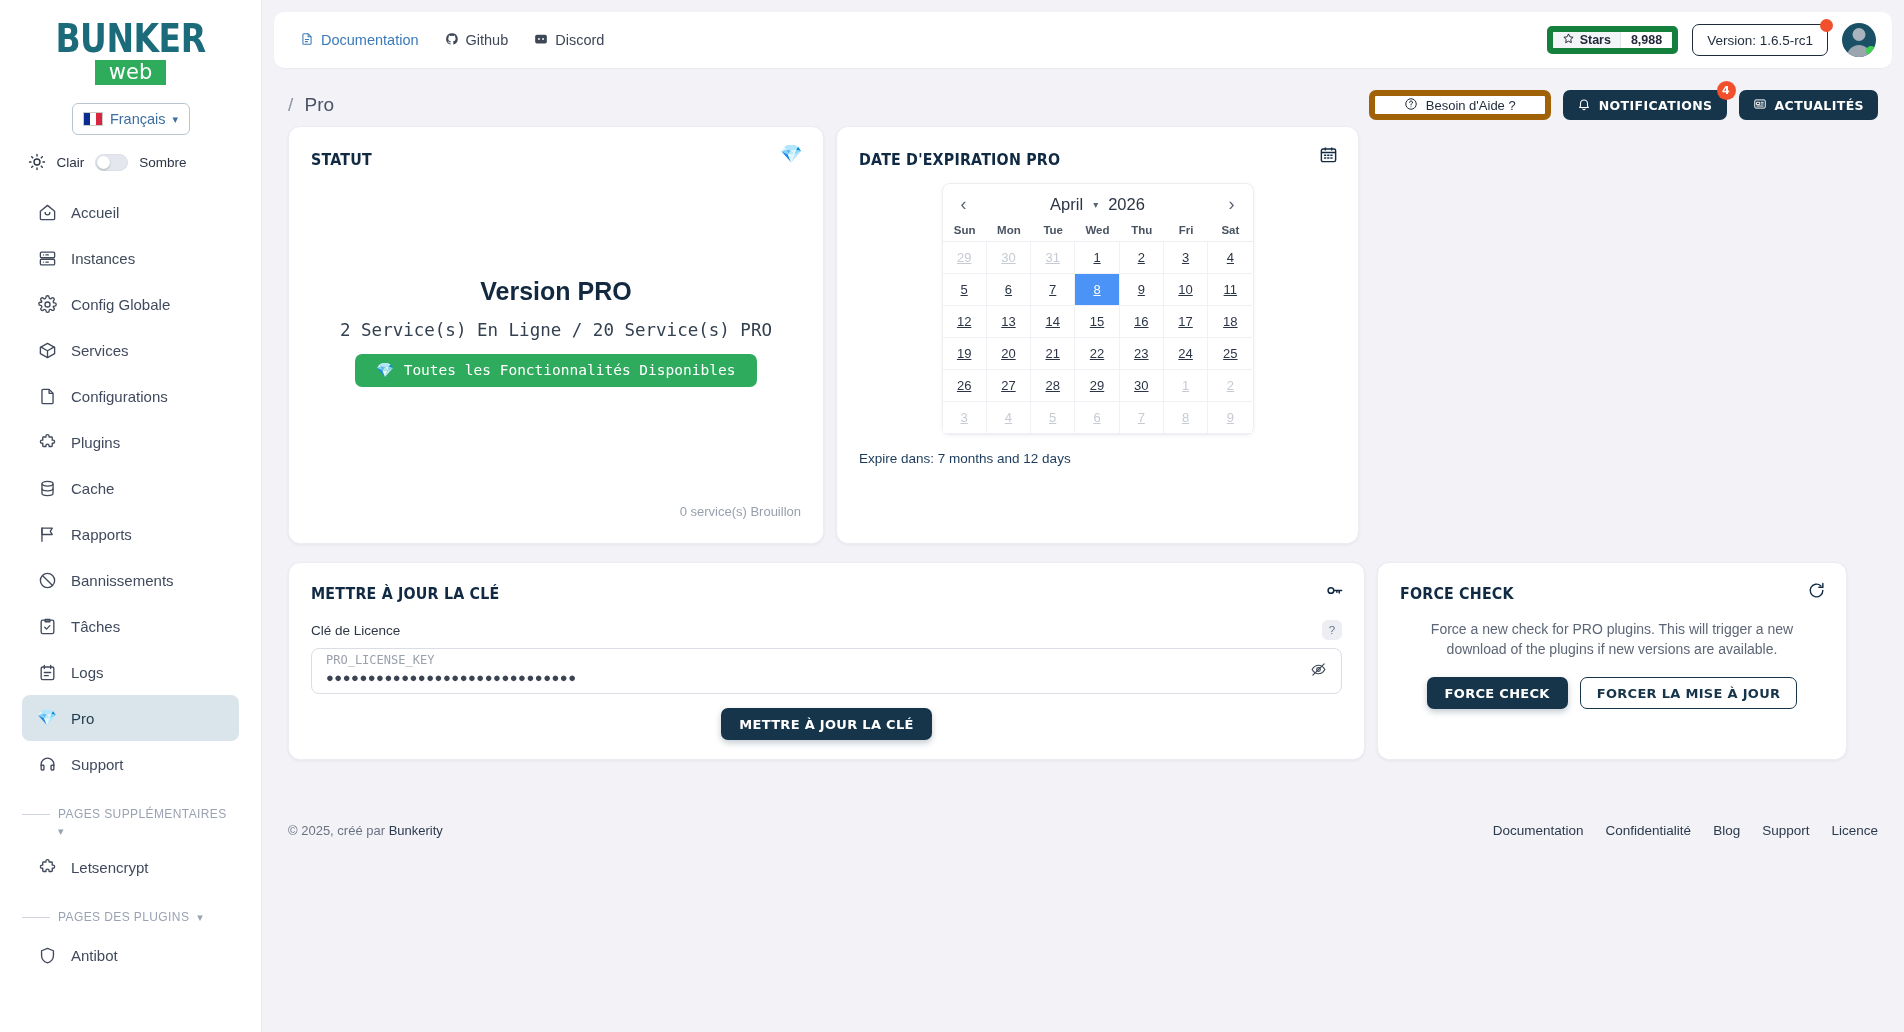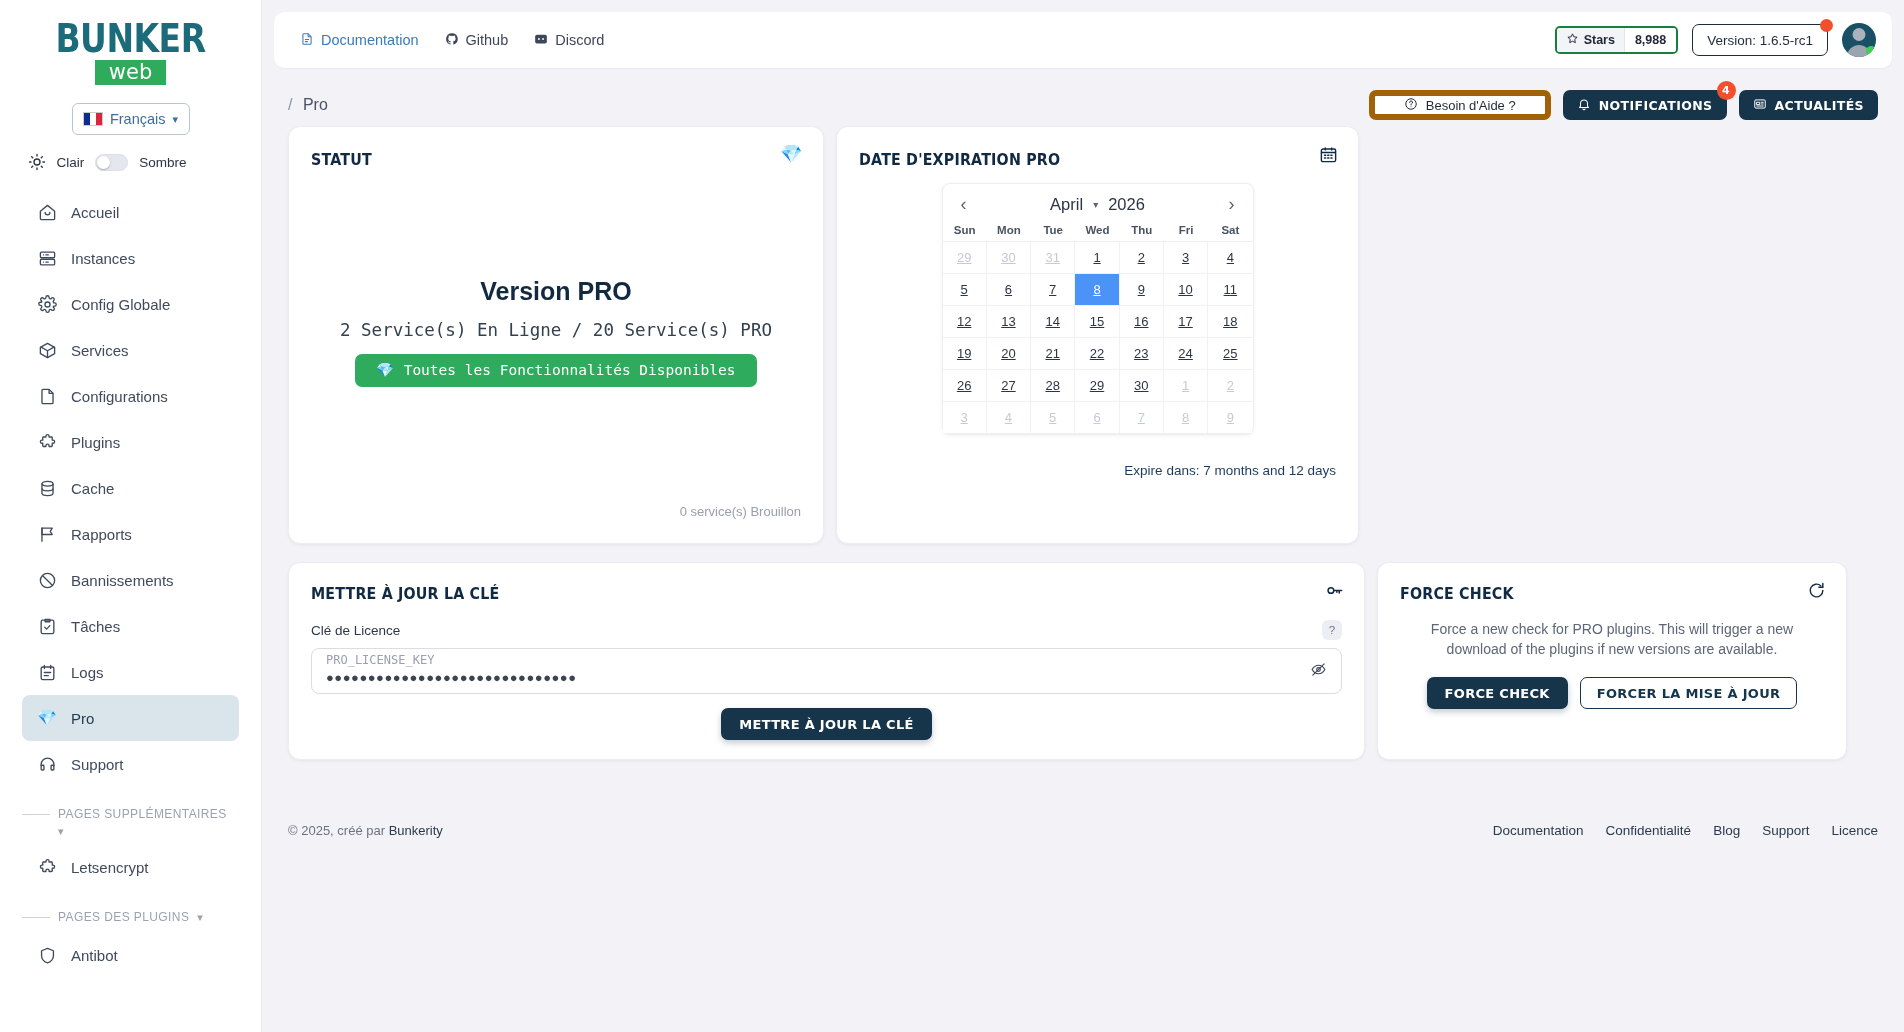--- a/index.html
+++ b/index.html
@@ -93,42 +93,42 @@
     border-radius: 10px; display: flex; align-items: center;
     padding: 0 16px 0 26px; box-shadow: 0 1px 2px rgba(16,24,40,.04);
   }
   .toplinks { display: flex; align-items: center; gap: 26px; }
   .toplink { display: flex; align-items: center; gap: 7px; font-size: 14.5px; color: #3d4757; cursor: pointer; }
   .toplink.accent { color: #3c79b8; }
   .toplink svg { width: 14px; height: 14px; }
   .topright { margin-left: auto; display: flex; align-items: center; gap: 14px; }
   .stars {
     display: flex; align-items: stretch; height: 28px;
-    border: 2px solid #15803d; border-radius: 5px; overflow: hidden;
+    border: 6px solid #15803d; border-radius: 5px; overflow: hidden;
   }
   .stars-l { display: flex; align-items: center; gap: 5px; padding: 0 9px; background: #f3f4f7; font-size: 12.5px; font-weight: bold; color: #23293a; }
   .stars-r { display: flex; align-items: center; padding: 0 10px; background: #fff; font-size: 12.5px; font-weight: bold; color: #23293a; border-left: 1px solid #e2e5ec;}
   .version-pill {
     position: relative; height: 32px; border: 1px solid #1d2b3a; border-radius: 7px;
     display: flex; align-items: center; padding: 0 14px; font-size: 13.5px; color: #1d2b3a; cursor: pointer;
   }
   .red-dot {
     position: absolute; right: -6px; top: -6px; width: 13px; height: 13px;
     border-radius: 50%; background: #f2502c;
   }
   .avatar {
     position: relative; width: 34px; height: 34px; border-radius: 50%;
     background: #195065; overflow: hidden; cursor: pointer;
   }
   .avatar .head { position: absolute; left: 50%; top: 5px; transform: translateX(-50%); width: 13px; height: 13px; border-radius: 50%; background: #a9b3bd; }
   .avatar .body { position: absolute; left: 50%; bottom: -3px; transform: translateX(-50%); width: 24px; height: 15px; border-radius: 12px 12px 0 0; background: #9aa5b0; }
   .avatar .online { position: absolute; right: 0px; bottom: 1px; width: 10px; height: 10px; border-radius: 50%; background: #3ed04f; }
 
   .crumbrow { display: flex; align-items: center; padding: 16px 26px 0 26px; height: 58px; }
-  .crumb { font-size: 16px; color: #4a5365; }
+  .crumb { font-size: 19px; color: #4a5365; }
   .crumb .slash { color: #8d95a4; margin-right: 6px; }
   .crumb-actions { margin-left: auto; display: flex; align-items: center; gap: 12px; }
   .btn-help {
     height: 30px; display: flex; align-items: center; gap: 8px; padding: 0 29px;
     border: 6px solid #a16207; border-radius: 7px; background: #fff;
     font-size: 13px; color: #1f2a3a; cursor: pointer;
   }
   .btn-dark {
     position: relative; height: 30px; display: flex; align-items: center; gap: 8px;
     padding: 0 14px; border-radius: 7px; background: #16354a; color: #fff;
@@ -180,21 +180,21 @@
   .cal-dow { text-align: center; font-size: 11.5px; font-weight: bold; color: #4a5362; }
   .cal-grid { display: grid; grid-template-columns: repeat(7, 1fr); border-top: 1px solid #eceef2; }
   .cal-cell {
     height: 32px; display: flex; align-items: center; justify-content: center;
     font-size: 13px; color: #2c3545; border-right: 1px solid #f0f1f5; border-bottom: 1px solid #f0f1f5;
     cursor: pointer; background: #fff; text-decoration: underline;
   }
   .cal-cell:nth-child(7n) { border-right: none; }
   .cal-cell.mute { color: #c6cad3; }
   .cal-cell.sel { background: #4b93f7; color: #fff; }
-  .exp-note { text-align: right; font-size: 13.5px; color: #1b3b5c; margin-top: 28px; }
+  .exp-note { font-size: 13.5px; color: #1b3b5c; margin-top: 16px; }
 
   
   .card-key { width: 1077px; height: 198px; padding: 22px 22px 18px; }
   .key-label-row { display: flex; align-items: center; margin-top: 17px; }
   .key-label { font-size: 13.5px; color: #2e3745; }
   .help-dot {
     margin-left: auto; width: 20px; height: 20px; border-radius: 6px; background: #eceef3;
     display: flex; align-items: center; justify-content: center; font-size: 11.5px; color: #6b7484; cursor: pointer;
   }
   .key-input {

